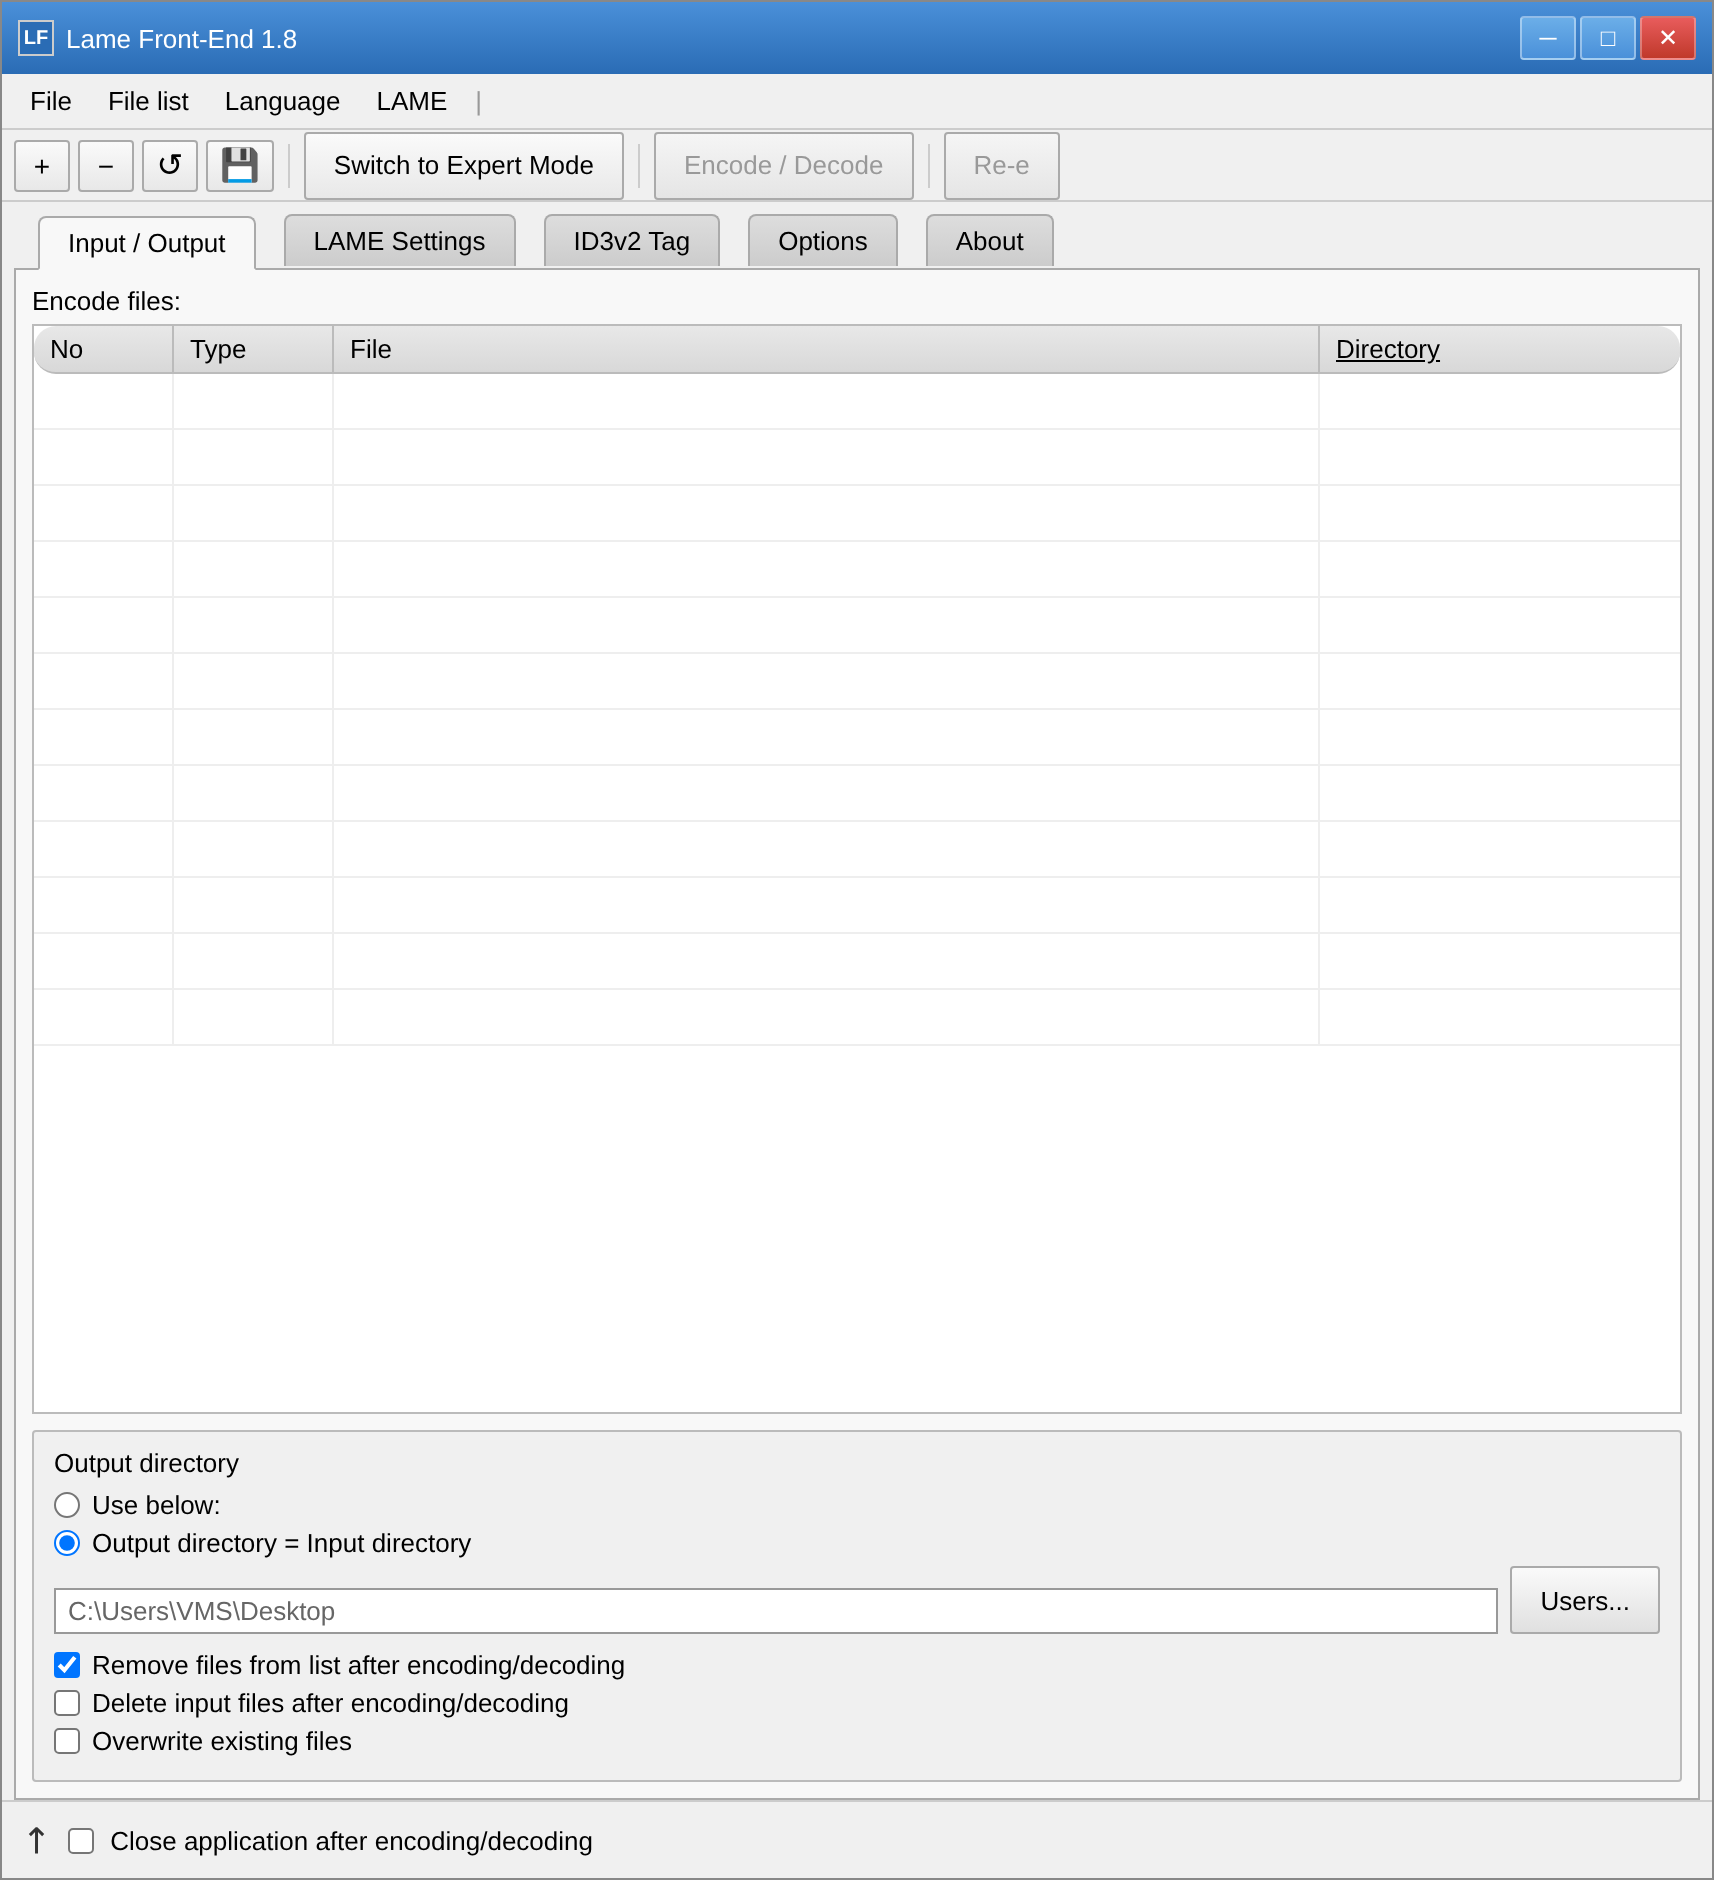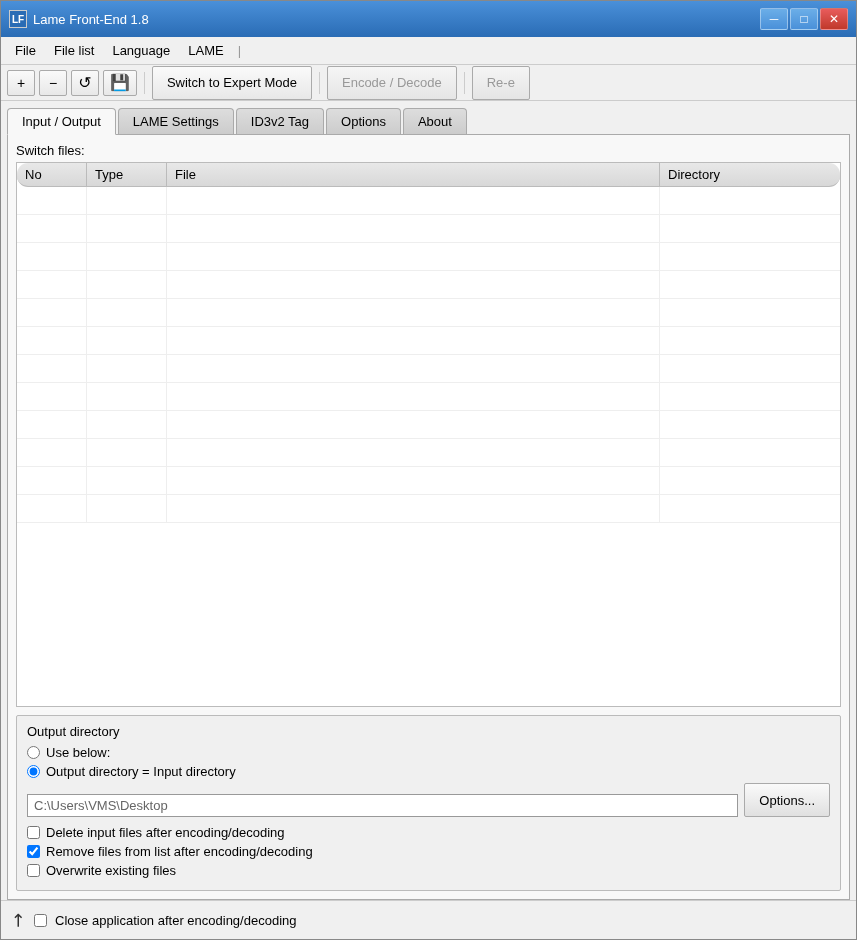--- a/index.html
+++ b/index.html
@@ -133,22 +133,23 @@
     }
     .tabs-container {
       display: flex;
       flex-direction: column;
       flex: 1;
       padding: 6px 6px 0 6px;
       overflow: hidden;
     }
     .tab-bar {
       display: flex;
-      gap: 0;
-      align-items: center;
+      gap: 12px;
+      align-items: flex-start;
+      margin-left: 12px;
     }
     .tab {
       padding: 5px 14px;
       border: 1px solid #aaa;
       border-bottom: none;
       background: linear-gradient(to bottom, #ddd, #ccc);
       cursor: pointer;
       border-radius: 4px 4px 0 0;
       color: #000;
       margin-right: 2px;
@@ -193,20 +194,21 @@
     }
     .col-header {
       padding: 4px 8px;
       border-right: 1px solid #bbb;
       font-weight: normal;
       font-size: 13px;
       color: #000;
     }
     .col-header:last-child {
       border-right: none;
+      text-decoration: underline;
     }
     .table-body {
       flex: 1;
       overflow-y: auto;
     }
     .table-row {
       display: grid;
       grid-template-columns: 70px 80px 1fr 180px;
       border-bottom: 1px solid #eee;
       height: 28px;
@@ -331,21 +333,21 @@
     <div class="tab-bar">
       <div class="tab active">Input / Output</div>
       <div class="tab">LAME Settings</div>
       <div class="tab">ID3v2 Tag</div>
       <div class="tab">Options</div>
       <div class="tab">About</div>
     </div>
 
     <div class="tab-content">
 
-      <div class="section-label">Switch files:</div>
+      <div class="section-label">Encode files:</div>
       <div class="file-table">
         <div class="table-header">
           <div class="col-header">No</div>
           <div class="col-header">Type</div>
           <div class="col-header">File</div>
           <div class="col-header">Directory</div>
         </div>
         <div class="table-body">
 
           <div class="table-row">
@@ -428,29 +430,29 @@
         <div class="radio-row">
           <input type="radio" name="output-dir" id="radio-below" style="">
           <label for="radio-below">Use below:</label>
         </div>
         <div class="radio-row">
           <input type="radio" name="output-dir" id="radio-same" checked="" style="">
           <label for="radio-same">Output directory = Input directory</label>
         </div>
         <div class="directory-row">
           <input type="text" class="directory-input" value="C:\Users\VMS\Desktop" style="">
-          <button class="browse-btn">Options...</button>
+          <button class="browse-btn">Users...</button>
+        </div>
+        <div class="checkbox-row">
+          <input type="checkbox" id="chk2" checked="" style="">
+          <label for="chk2">Remove files from list after encoding/decoding</label>
         </div>
         <div class="checkbox-row">
           <input type="checkbox" id="chk1" style="">
           <label for="chk1">Delete input files after encoding/decoding</label>
-        </div>
-        <div class="checkbox-row">
-          <input type="checkbox" id="chk2" checked="" style="">
-          <label for="chk2">Remove files from list after encoding/decoding</label>
         </div>
         <div class="checkbox-row">
           <input type="checkbox" id="chk3" style="">
           <label for="chk3">Overwrite existing files</label>
         </div>
       </div>
     </div>
   </div>
 
   <div class="bottom-bar">

